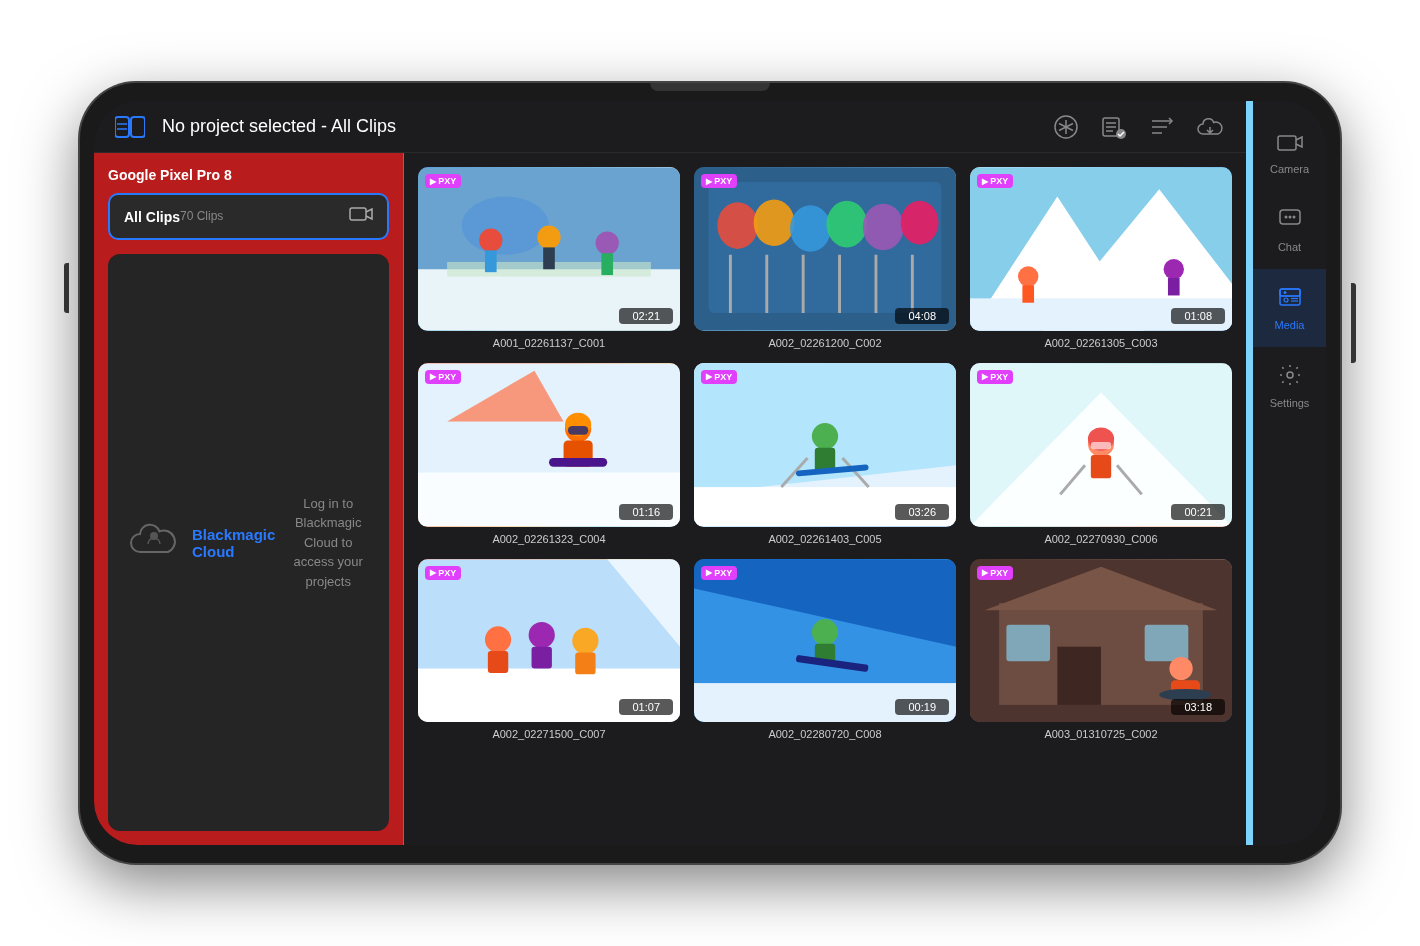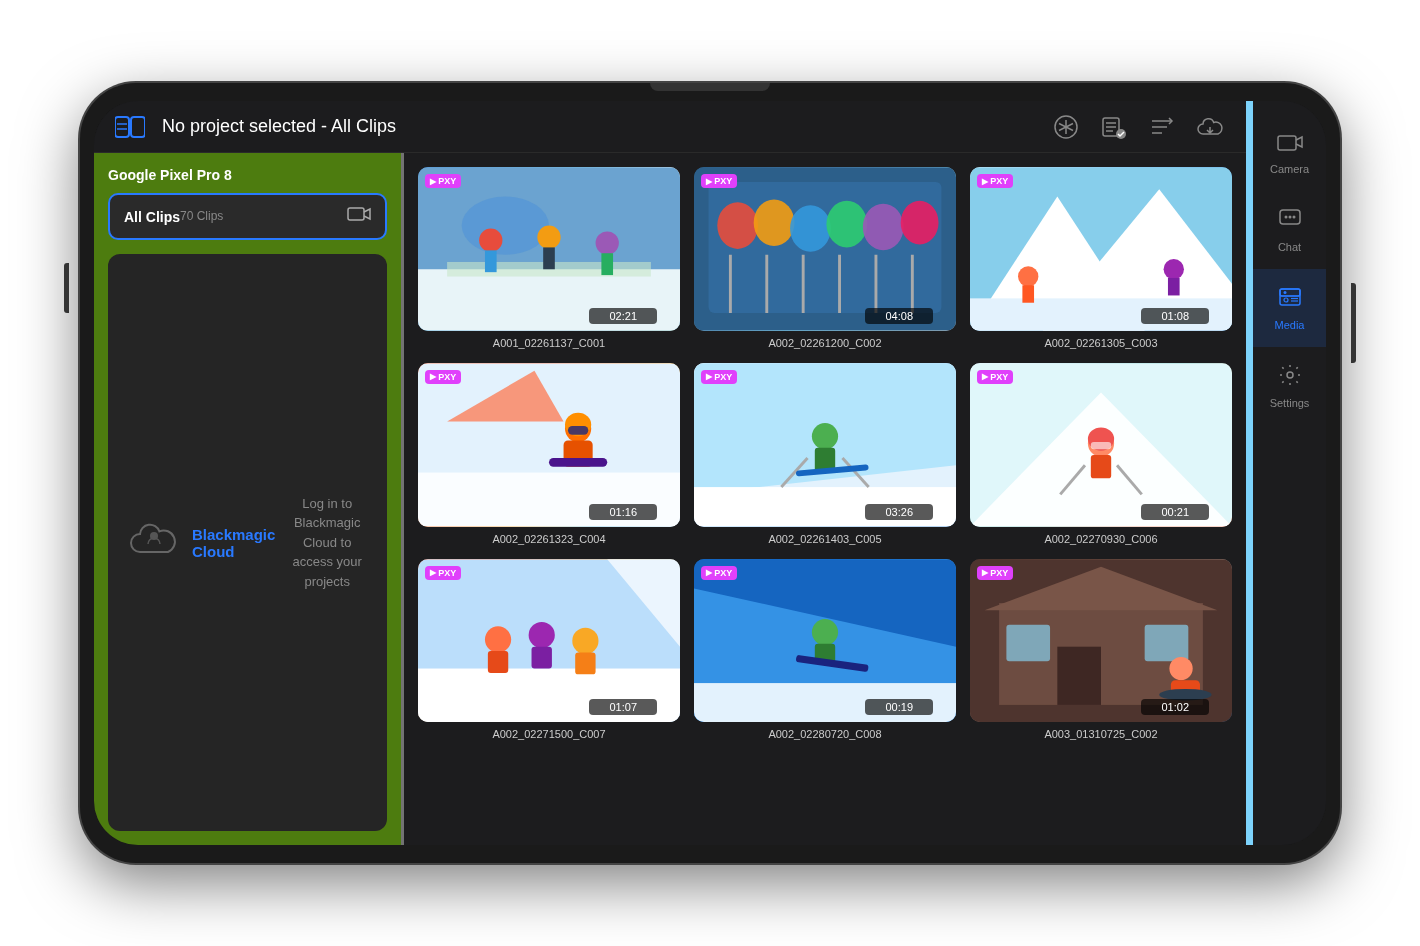--- a/index.html
+++ b/index.html
@@ -121,22 +121,22 @@
     
     .app-body {
       display: flex;
       flex: 1;
       overflow: hidden;
     }
 
     
     .sidebar {
       width: 310px;
-      background: #4d7c0f;
-      border-right: 3px solid #737373;
+      background: #b91c1c;
+      border-right: 1px solid #737373;
       display: flex;
       flex-direction: column;
       padding: 14px;
       flex-shrink: 0;
       overflow: hidden;
     }
 
     .device-name {
       font-size: 14px;
       font-weight: 700;
@@ -265,26 +265,26 @@
       padding: 2px 5px;
       border-radius: 4px;
       display: flex;
       align-items: center;
       gap: 2px;
     }
 
     .clip-duration {
       position: absolute;
       bottom: 7px;
-      right: 23px;
+      right: 7px;
       background: rgba(0,0,0,0.65);
       color: #fff;
       font-size: 11px;
       font-weight: 500;
-      padding: 2px 20px;
+      padding: 2px 13px;
       border-radius: 4px;
     }
 
     .clip-name {
       font-size: 11px;
       color: #ccc;
       text-align: center;
     }
 
     
@@ -661,21 +661,21 @@
 
     <circle cx="145" cy="75" r="8" fill="#ff8a65"></circle>
     <rect x="138" y="83" width="20" height="10" rx="3" fill="#e64a19"></rect>
     <ellipse cx="148" cy="93" rx="18" ry="4" fill="#2c3e50"></ellipse>
   </svg>
       </div>
       <div class="clip-badge-pxy">
         <span style="font-size:8px;">▶</span>
         <span>PXY</span>
       </div>
-      <div class="clip-duration">01:02</div>
+      <div class="clip-duration">03:18</div>
     </div>
     <div class="clip-name">A003_01310725_C002</div>
   </div>
             </div>
         </div>
 
       </div>
     </div>
 
     <div class="right-nav">

